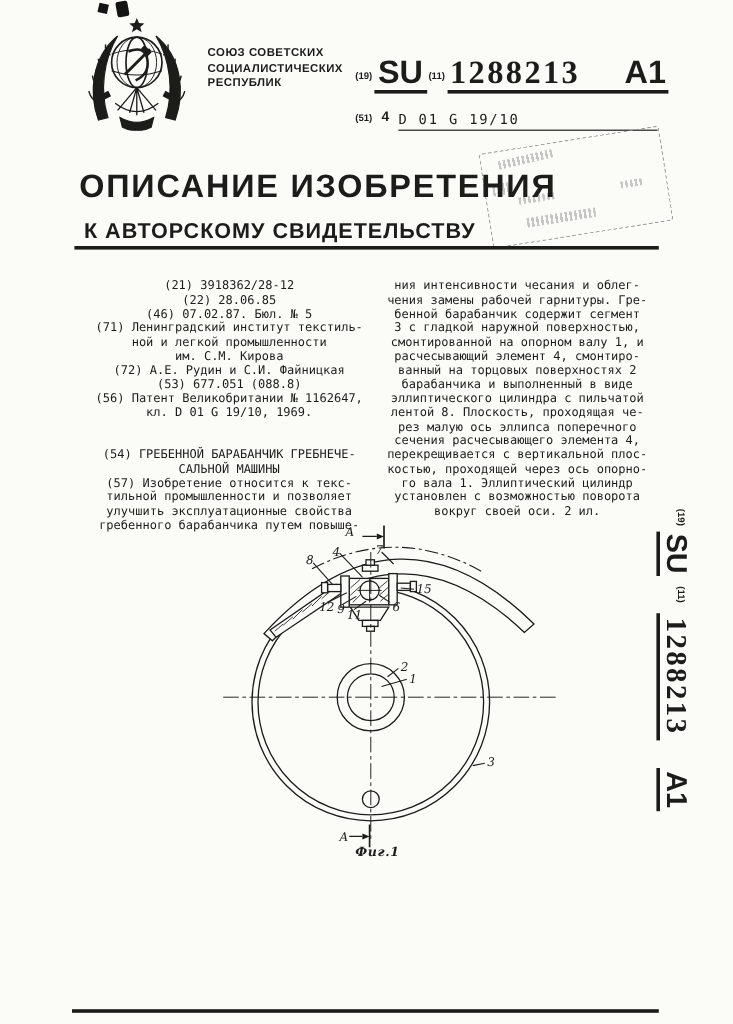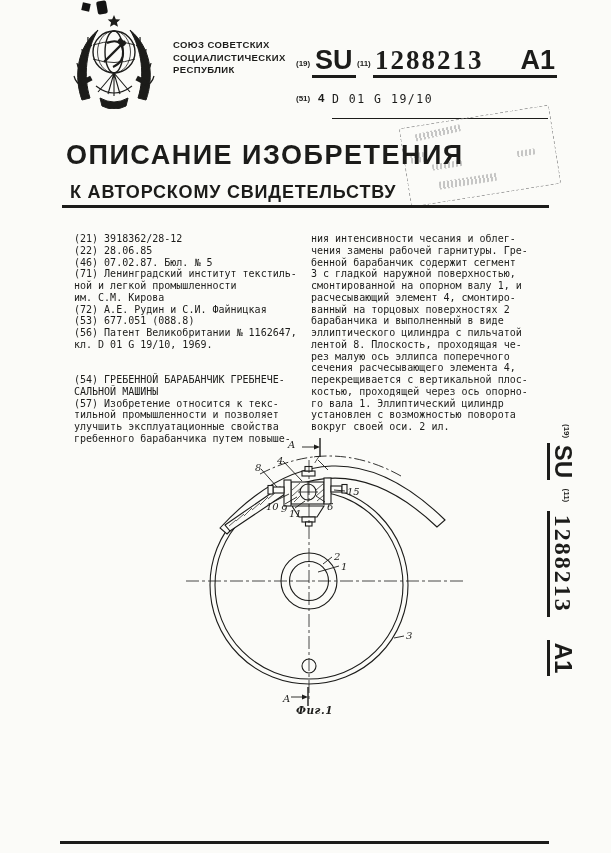--- a/index.html
+++ b/index.html
@@ -14,21 +14,21 @@
   .rule-double{left:62px;top:205px;width:487px;height:3px;background:var(--ink);box-shadow:0 5px 0 -3.5px var(--ink);}
   .rule-bottom{left:60px;top:841px;width:489px;height:2.5px;background:var(--ink);}
   .codebig{font-size:27px;font-weight:bold;line-height:30px;}
   .codesmall{font-size:8px;font-weight:bold;}
   .serifnum{font-family:"Liberation Serif",serif;letter-spacing:2px;}
   .u3{border-bottom:3px solid var(--ink);}
   .hdr-su{left:296px;top:45px;height:42px;width:260px;}
   .ipc-line{left:296px;top:90px;height:22px;}
   .mono{font-family:"DejaVu Sans Mono",monospace;}
   .col{font-family:"DejaVu Sans Mono",monospace;font-size:10px;line-height:11.75px;white-space:pre;}
-  .col div{height:11.75px;}
+  .col div{height:11.75px;text-align:center;}
   .stamp{left:404px;top:116px;width:150px;height:78px;border:1.5px dashed #8f8f8f;border-radius:3px;
          transform:rotate(-9deg);opacity:.85;}
   .sm{position:absolute;background:repeating-linear-gradient(90deg,#9b9b9b 0 2px,transparent 2px 4px);
       opacity:.65;border-radius:1px;}
   .figlabel{position:absolute;font:italic 10px "DejaVu Serif",serif;white-space:nowrap;}
   .figcaption{left:296px;top:704px;font:italic bold 10.5px "DejaVu Serif",serif;letter-spacing:.5px;}
   .side{left:577px;top:424px;transform:rotate(90deg);transform-origin:0 0;white-space:nowrap;height:30px;}
   .side .big{font-size:24px;font-weight:bold;line-height:28px;}
   .side .sm2{font-size:8px;font-weight:bold;vertical-align:9px;}
   .gap14{display:inline-block;width:14px;}
@@ -74,21 +74,21 @@
   <span class="abs codesmall" style="left:61px;top:14px">(11)</span>
   <span class="abs u3" style="left:77px;top:0;width:180px;display:flex;justify-content:space-between;padding:0 2px">
     <span class="codebig serifnum">1288213</span>
     <span class="codebig">A1</span>
   </span>
 </div>
 
 <div class="abs ipc-line">
   <span class="abs codesmall" style="left:0;top:4px">(51)</span>
   <span class="abs" style="left:22px;top:2px;font-size:11.5px;font-weight:bold">4</span>
-  <span class="abs mono" style="left:36px;top:2px;width:216px;font-size:11.5px;letter-spacing:1.5px;border-bottom:1.5px solid var(--ink);padding-bottom:12px">D 01 G 19/10</span>
+  <span class="abs mono" style="left:36px;top:2px;width:216px;font-size:11.5px;letter-spacing:1.5px;border-bottom:1.5px solid var(--ink);padding-bottom:2px">D 01 G 19/10</span>
 </div>
 
 <div class="abs committee">
   </div>
 
 <div class="abs stamp">
   <div class="sm" style="left:14px;top:6px;width:46px;height:7px;transform:rotate(-4deg)"></div>
   <div class="sm" style="left:6px;top:26px;width:14px;height:10px"></div>
   <div class="sm" style="left:26px;top:40px;width:30px;height:6px"></div>
   <div class="sm" style="left:30px;top:58px;width:58px;height:8px"></div>
@@ -153,21 +153,21 @@
     <path d="M140,257 V276" stroke-width="1.4"></path>
   </g>
 </svg>
 
 <div class="abs" style="left:168px;top:430px;width:305px;height:292px">
     <span class="figlabel" style="left: 120px; top: 9px;">A</span>
     <span class="figlabel" style="left: 145px; top: 24px;">7</span>
     <span class="figlabel" style="left: 109px; top: 25px;">4</span>
     <span class="figlabel" style="left: 87px; top: 32px;">8</span>
     <span class="figlabel" style="left: 179px; top: 56px;">15</span>
-    <span class="figlabel" style="left: 98px; top: 71px;">10</span>
+    <span class="figlabel" style="left: 98px; top: 71px;">12</span>
     <span class="figlabel" style="left: 113px; top: 73px;">9</span>
     <span class="figlabel" style="left: 121px; top: 78px;">11</span>
     <span class="figlabel" style="left: 159px; top: 71px;">6</span>
     <span class="figlabel" style="left: 166px; top: 121px;">2</span>
     <span class="figlabel" style="left: 173px; top: 131px;">1</span>
     <span class="figlabel" style="left: 238px; top: 200px;">3</span>
     <span class="figlabel" style="left: 115px; top: 263px;">A</span>
   </div>
 <span class="abs figcaption">Фиг.1</span>
 

